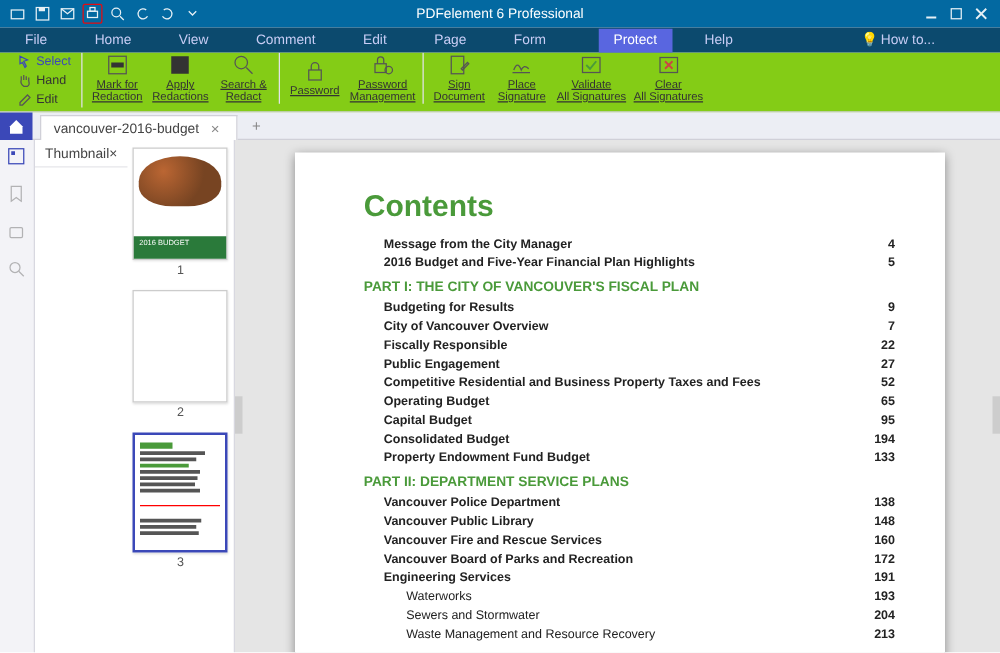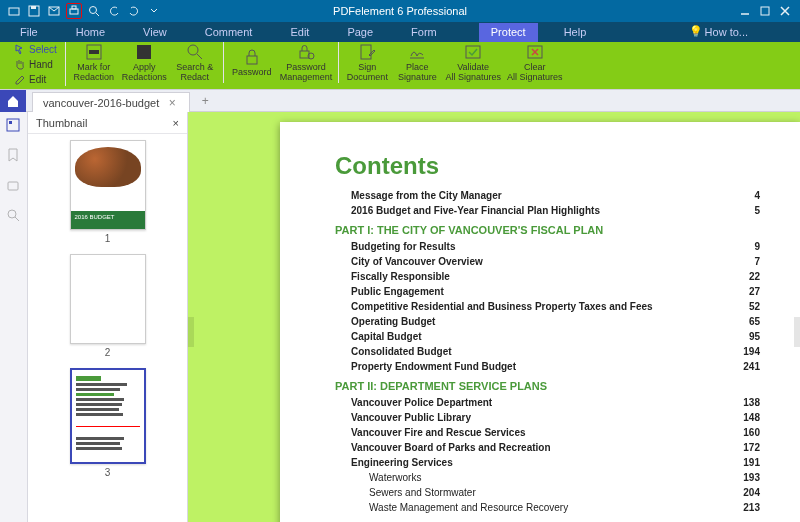--- a/index.html
+++ b/index.html
@@ -21,59 +21,59 @@
 .menubar .hint { position: absolute; right: 52px; bottom: 4px; color: #c8cdf5; display:flex; align-items:center; gap:2px; }
 
 
 .ribbon { height: 48px; background: #84cc16; border-bottom: 1px solid #d0d0d8; display: flex; align-items: flex-start; padding: 0 6px; }
 .rgroup { display: flex; flex-direction: column; align-items: stretch; justify-content: center; border-right: 1px solid #e2e2e8; padding: 0 6px; }
 .rgroup:last-child { border-right: none; }
 .sgroup { display: flex; flex-direction: column; justify-content: center; gap: 1px; }
 .small-btn { display: flex; align-items: center; gap: 3px; font-size: 10px; color: #333; padding: 0 2px; height:14px; }
 .small-btn svg,.big-btn svg { flex: none; }
 .bigrow { display:flex; gap:6px;}
-.big-btn { display: flex; flex-direction: column; align-items: center; justify-content: center; font-size: 9px; color: #333; line-height: 1.1; text-align: center; min-width: 44px; }
+.big-btn { display: flex; flex-direction: column; align-items: center; justify-content: center; font-size: 9px; color: #333; line-height: 1.1; text-align: center; min-width: 44px; text-decoration: underline; }
 .big-btn .ico { height: 20px; display: flex; align-items: center; justify-content: center; }
 .big-btn .lbl { margin-top: 1px; }
 
 
 .tabstrip { height: 22px; background: #eceef4; border-bottom: 1px solid #d0d0d8; display: flex; align-items: center; }
 .tabstrip .home { width: 26px; height: 22px; background: #3b48b8; display: flex; align-items:center; justify-content:center; }
 .tabstrip .tab { height: 20px; margin-top:3px; margin-left:6px; padding: 2px 10px; background: #fff; font-size: 11px; color: #444; border: 1px solid #d0d0d8; border-bottom: none; display:flex; align-items:center; gap:6px; }
 .tabstrip .close, .tabstrip .add { width: 14px; height: 14px; display:flex; align-items:center; justify-content:center; color:#888; font-size:12px; }
 .tabstrip .add { margin-left: 8px; }
 
 
 .workspace { display: flex; height: 410px; }
 .sidebar-icons { width: 28px; background: #f3f3f7; border-right: 1px solid #d8d8e0; display: flex; flex-direction: column; align-items:center; padding-top: 6px; gap: 14px; }
 .sidebar-icons .sico { width: 16px; height:16px; opacity:.6; }
 .sidebar-icons .sico.active { opacity: 1; color:#3b48b8; }
 
-.thumb-panel { width: 160px; background: #fff; border-right: 1px solid #d8d8e0; display:flex; flex-direction:column; }
+.thumb-panel { width: 160px; background: #fff; border-right: 1px solid #d8d8e0; display:flex; flex-direction:row; }
 .thumb-header { height: 22px; border-bottom: 1px solid #e6e6ea; display:flex; align-items:center; justify-content:space-between; padding: 0 8px; font-size: 11px; color:#444;}
 .thumb-list { flex:1; overflow-y:auto; padding: 6px 0; }
 .thumb { display:flex; flex-direction:column; align-items:center; margin-bottom: 10px; }
 .thumb .page { width: 76px; background:#fff; border: 1px solid #ccc; box-shadow: 0 1px 2px rgba(0,0,0,.15); }
 .thumb.selected .page { border: 2px solid #3b48b8; }
 .thumb .num { font-size: 10px; color:#555; margin-top: 3px; }
 
 
 .t1 { height: 90px; background: linear-gradient(#6a5,#385); position:relative; }
 .t1::after { content:""; position:absolute; left:4px; right:4px; top:6px; height:40px; background: radial-gradient(circle at 30% 30%, #b63, #742 60%); border-radius:50% 50% 40% 40%;}
 .t1b { position:absolute; bottom:0; left:0; right:0; height:18px; background:#2a7a3a; color:#fff; font-size:6px; padding:3px 4px;}
 
 .t2 { height: 90px; }
 
 .t3 { height: 96px; padding:4px; }
 .t3 .ln { height:3px; background:#555; margin:2px 0;}
 .t3 .gr { background:#4a9a3a;}
 .t3 .rl { height:1px; background:red; margin:10px 0;}
 
 
-.pageview { flex:1; background: #bef264; display:flex; justify-content:flex-end; position:relative; overflow:hidden;padding-left:48px;}
+.pageview { flex:1; background: #e5e5e5; display:flex; justify-content:flex-start; position:relative; overflow:hidden;padding-left:48px;}
 .pageview .drag { position:absolute; top:50%; width:6px; height:30px; background:rgba(0,0,0,.1); }
 .pageview .drag.l{ left:0;} .pageview .drag.r{ right:0;}
 .doc { width: 520px; background:#fff; margin-top: 10px; box-shadow: 0 2px 8px rgba(0,0,0,.4); padding: 30px 40px 0 55px; height: 490px;}
 .doc h1 { color:#4a9a3a; font-size: 24px; font-weight: bold; margin-bottom: 8px; }
 .toc-sec { color:#4a9a3a; font-size: 11px; font-weight: bold; margin: 6px 0 3px; }
 .toc-row { display:flex; justify-content:space-between; font-size: 10px; color:#222; padding: 2px 0; }
 .toc-row .t { padding-left: 16px; font-weight: bold; }
 .toc-row.sub .t { padding-left: 34px; font-weight: normal; }
 .toc-row .p { width: 30px; text-align: right; font-weight: bold; }
 
@@ -400,21 +400,21 @@
           <div class="toc-row">
             <span class="t">Capital Budget</span>
             <span class="p">95</span>
           </div>
           <div class="toc-row">
             <span class="t">Consolidated Budget</span>
             <span class="p">194</span>
           </div>
           <div class="toc-row">
             <span class="t">Property Endowment Fund Budget</span>
-            <span class="p">241</span>
+            <span class="p">133</span>
           </div>
           <div class="toc-sec">PART II: DEPARTMENT SERVICE PLANS</div>
           <div class="toc-row">
             <span class="t">Vancouver Police Department</span>
             <span class="p">138</span>
           </div>
           <div class="toc-row">
             <span class="t">Vancouver Public Library</span>
             <span class="p">148</span>
           </div>

